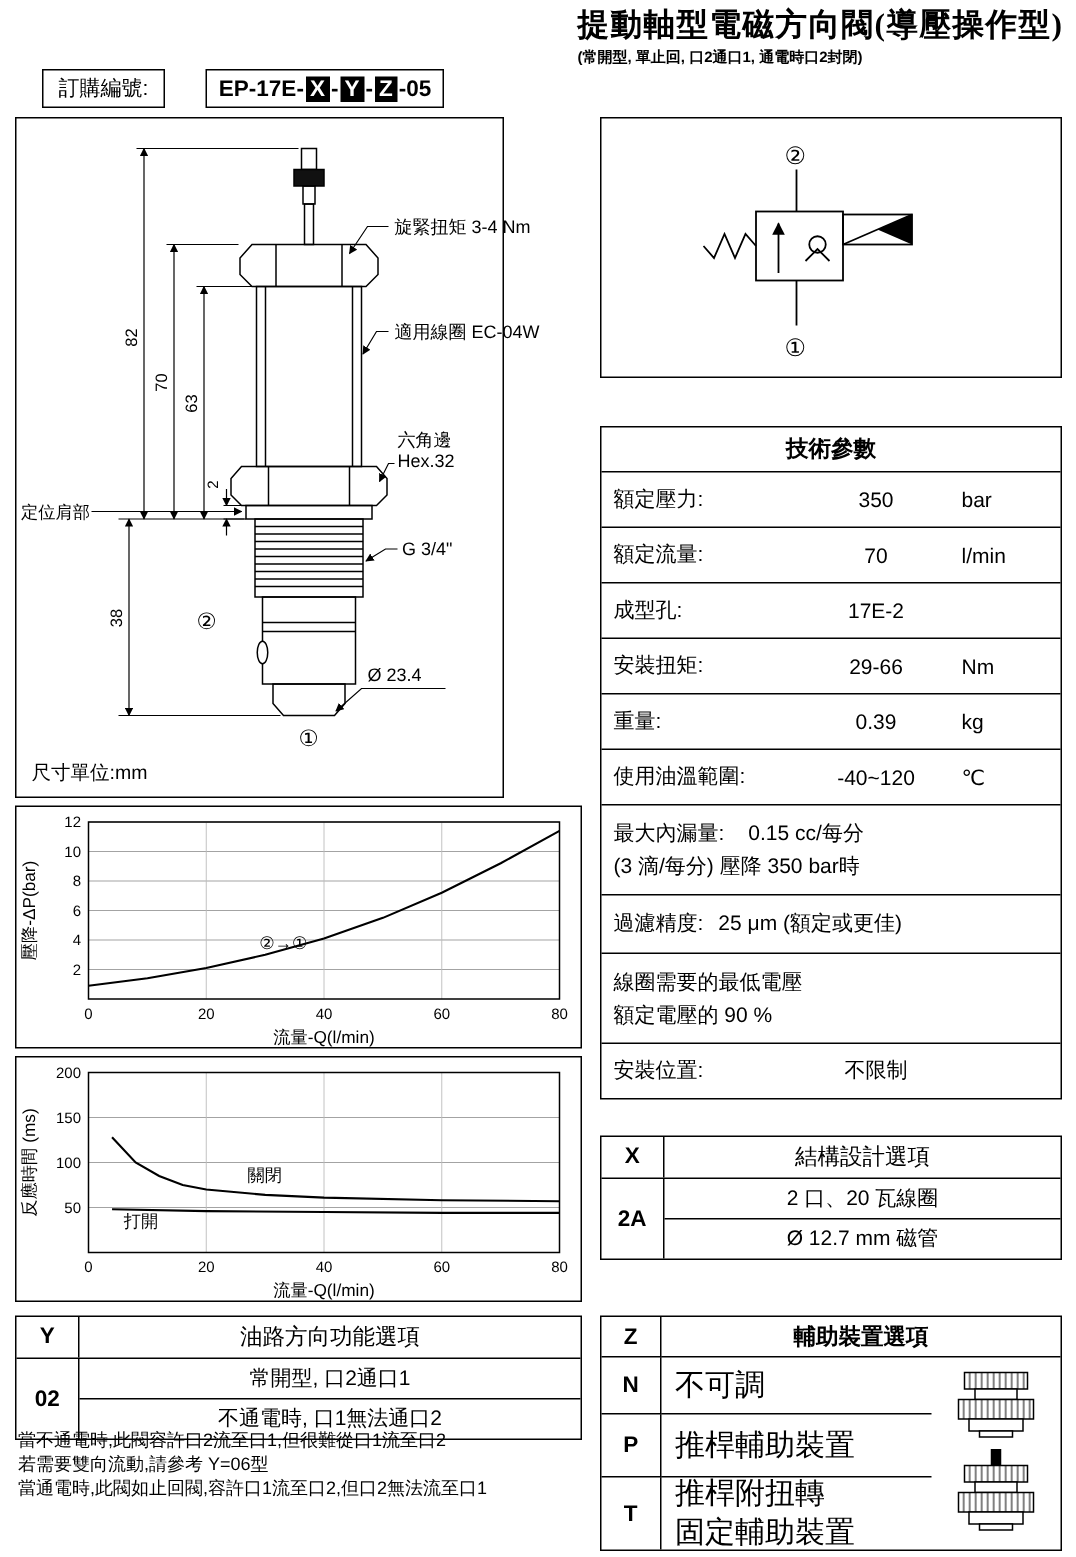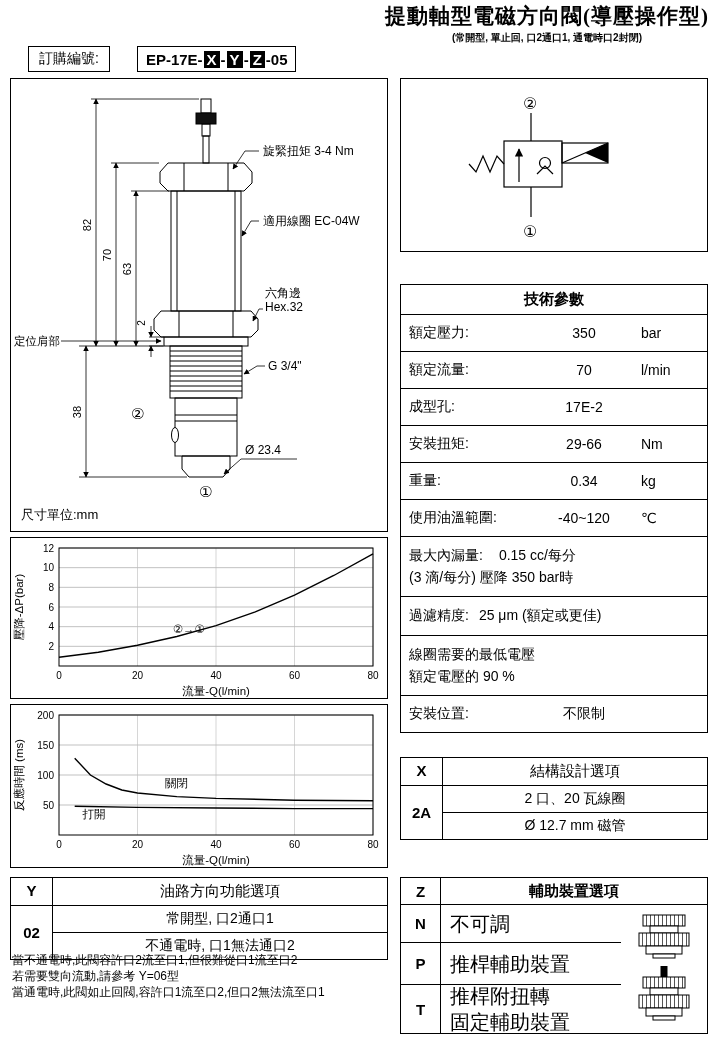--- a/index.html
+++ b/index.html
@@ -1,30 +1,30 @@
 <!DOCTYPE html>
 <html><head>
 <meta charset="utf-8">
 <style>
   *{margin:0;padding:0;box-sizing:border-box;}
   html,body{background:#fff;}
   body{width:717px;height:1038px;position:relative;font-family:"Liberation Sans","DejaVu Sans",sans-serif;color:#000;}
   .page{position:relative;width:717px;height:1038px;background:#fff;overflow:hidden;}
   .panel{position:absolute;border:1px solid #000;background:#fff;}
 
-  .title-block{position:absolute;top:2px;right:8px;text-align:center;margin-left:12px;}
+  .title-block{position:absolute;top:2px;right:8px;text-align:left;margin-left:12px;}
   .title{font-family:"Liberation Serif","DejaVu Serif",serif;font-size:21px;font-weight:700;letter-spacing:1px;}
   .subtitle{font-size:10px;font-weight:700;margin-top:1px;}
 
   .order-row{position:absolute;left:28px;top:46px;display:flex;}
   .order-label{border:1px solid #000;padding:3px 10px;font-size:14px;}
   .order-code{border:1px solid #000;margin-left:27px;padding:3px 8px;font-size:15px;font-weight:700;display:flex;align-items:center;white-space:pre;}
   .inv{background:#000;color:#fff;padding:0 3px;margin:0 1px;}
 
-  .drawing-panel{left:10px;top:78px;width:378px;height:454px;}
+  .drawing-panel{left:10px;top:78px;width:326px;height:454px;}
   .schematic-panel{left:400px;top:78px;width:308px;height:174px;}
 
   .tech-panel{left:400px;top:284px;width:308px;}
   .tech-title{text-align:center;font-weight:700;font-size:15px;padding:5px 0;border-bottom:1px solid #000;}
   .trow{display:grid;grid-template-columns:118px 1fr 58px;align-items:center;padding:9px 8px;border-bottom:1px solid #000;font-size:14px;}
   .trow .tv{text-align:center;}
   .trow .tu{text-align:left;}
   .trow:last-child{border-bottom:none;}
   .tblock{padding:8px 8px;border-bottom:1px solid #000;font-size:14px;line-height:1.55;}
   .sp{margin-left:16px;}
@@ -199,21 +199,21 @@
       <span class="tv">17E-2</span>
       <span class="tu"></span>
     </div>
     <div class="trow">
       <span class="tl">安裝扭矩:</span>
       <span class="tv">29-66</span>
       <span class="tu">Nm</span>
     </div>
     <div class="trow">
       <span class="tl">重量:</span>
-      <span class="tv">0.34</span>
+      <span class="tv">0.39</span>
       <span class="tu">kg</span>
     </div>
     <div class="trow">
       <span class="tl">使用油溫範圍:</span>
       <span class="tv">-40~120</span>
       <span class="tu">℃</span>
     </div>
     <div class="tblock">
       <div><span>最大內漏量:</span><span class="sp">0.15 cc/每分</span></div>
       <div>(3 滴/每分) 壓降 350 bar時</div>

